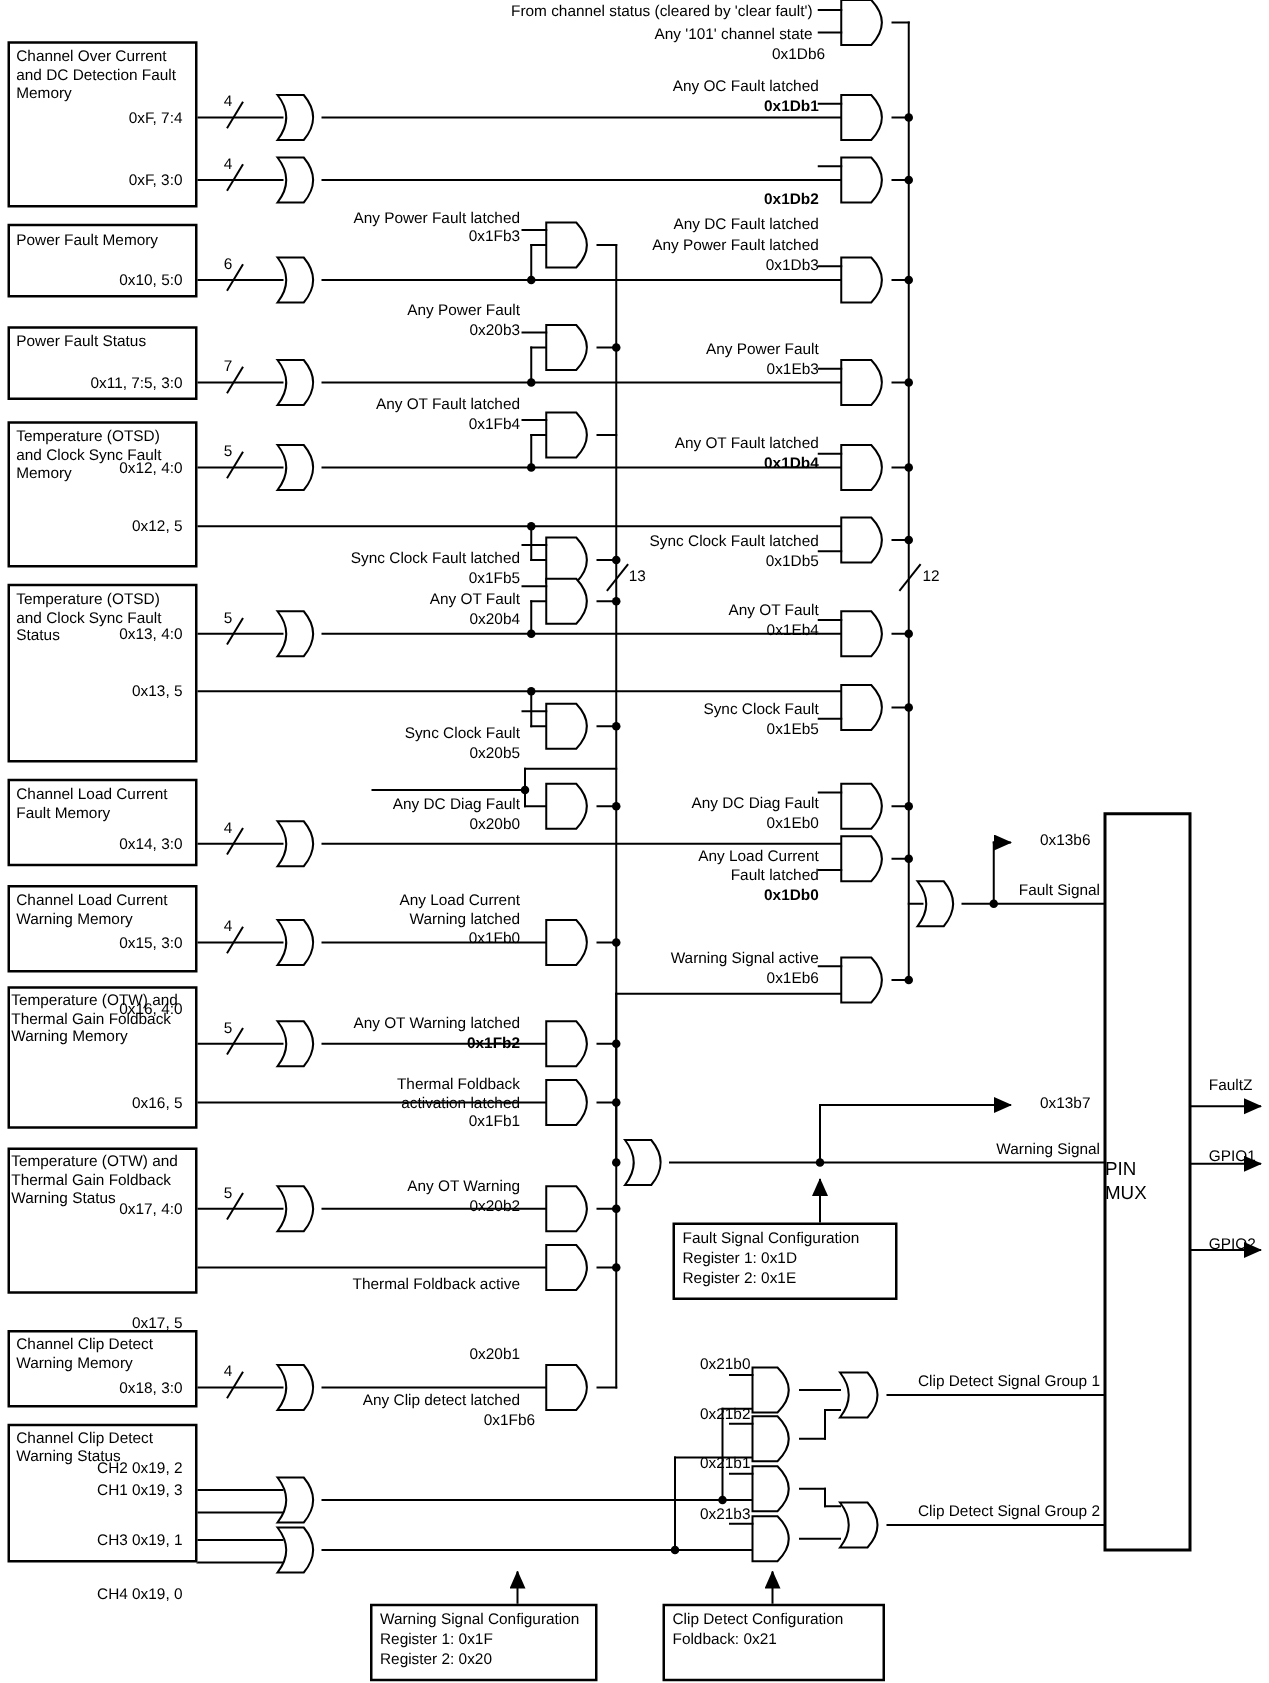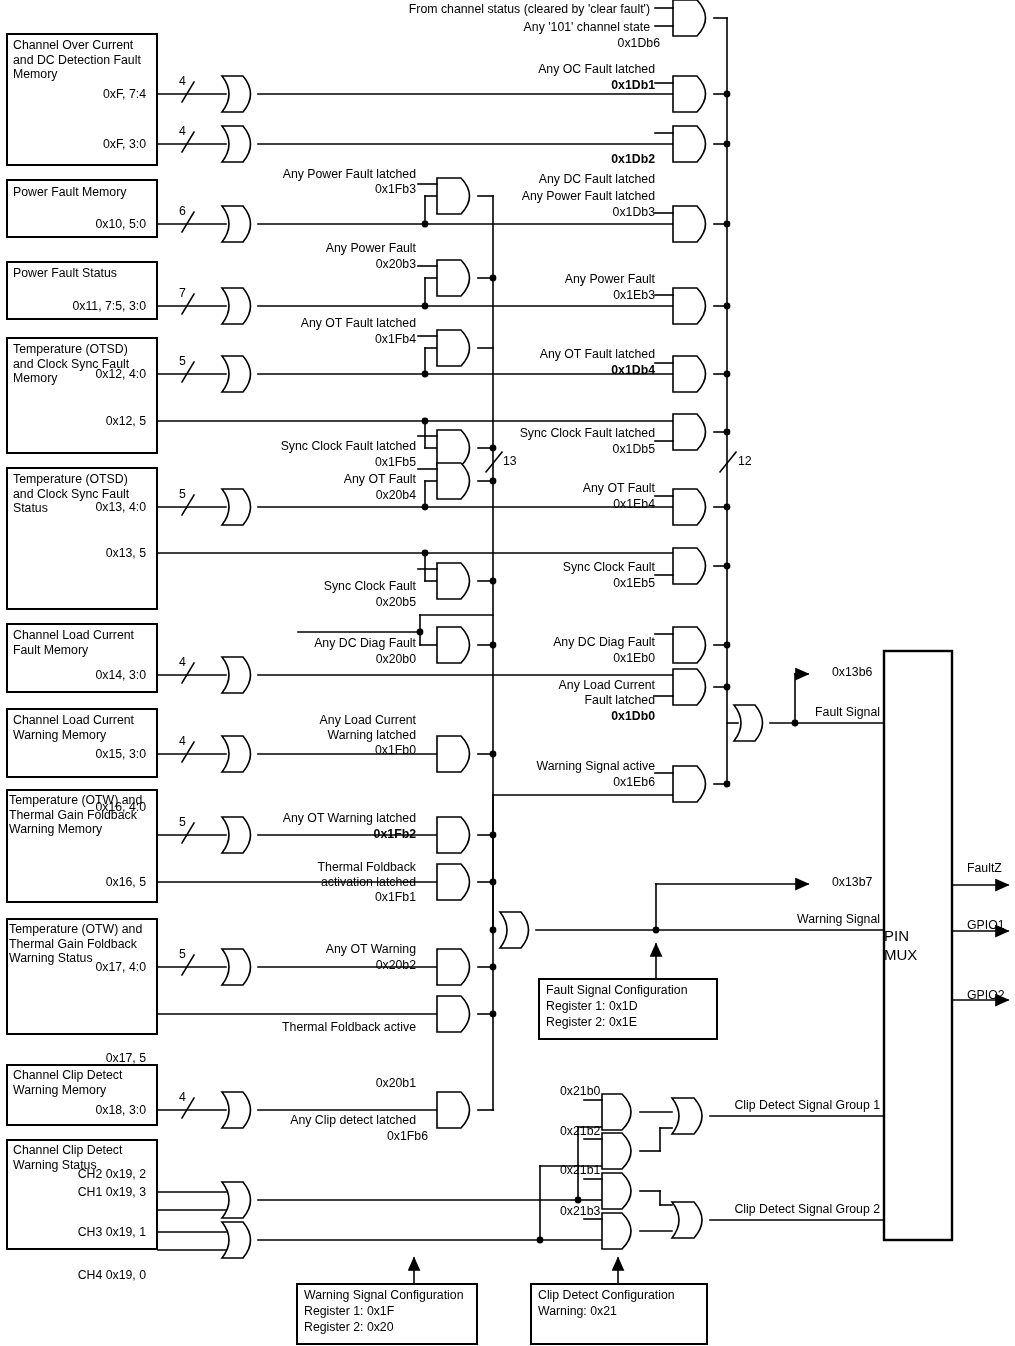--- a/index.html
+++ b/index.html
@@ -497,15 +497,15 @@
 <div class="lbl" style="left:546px;top:999px;">Register 1: 0x1D</div>
 <div class="lbl" style="left:546px;top:1015px;">Register 2: 0x1E</div>
 
 <div class="reg-box" style="left:296px;top:1283px;width:182px;height:62px;"></div>
 <div class="lbl" style="left:304px;top:1288px;">Warning Signal Configuration</div>
 <div class="lbl" style="left:304px;top:1304px;">Register 1: 0x1F</div>
 <div class="lbl" style="left:304px;top:1320px;">Register 2: 0x20</div>
 
 <div class="reg-box" style="left:530px;top:1283px;width:178px;height:62px;"></div>
 <div class="lbl" style="left:538px;top:1288px;">Clip Detect Configuration</div>
-<div class="lbl" style="left:538px;top:1304px;">Warning: 0x21</div>
+<div class="lbl" style="left:538px;top:1304px;">Foldback: 0x21</div>
 
 </div>
 
 </body></html>

